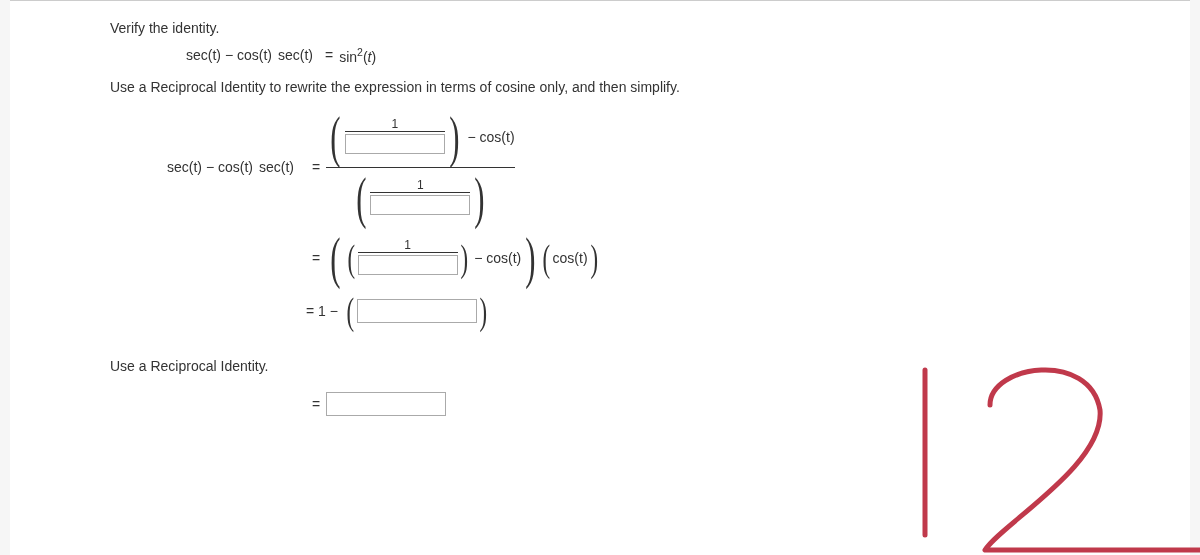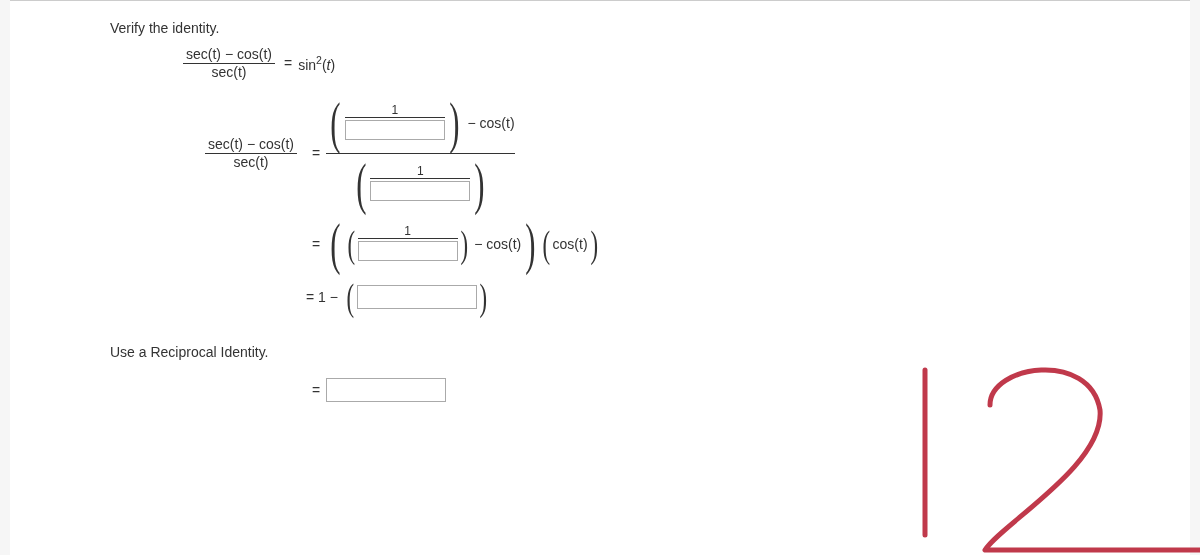--- a/index.html
+++ b/index.html
@@ -25,21 +25,21 @@
   }
   .line {
     display: flex;
     align-items: center;
     margin-bottom: 10px;
   }
   .indent1 { margin-left: 70px; }
   
   .frac {
     display: inline-flex;
-    flex-direction: column;
+    flex-direction: row;
     align-items: center;
     vertical-align: middle;
     margin: 0 3px;
     line-height: 1.2;
   }
   .frac .num, .frac .den {
     padding: 0 3px;
     white-space: nowrap;
   }
   .frac .fbar {
@@ -133,20 +133,23 @@
   <div class="line indent1">
     <span class="frac">
       <span class="num">sec(t) − cos(t)</span>
       <span class="fbar"></span>
       <span class="den">sec(t)</span>
     </span>
     <span class="eq-sign">=</span>
     <span>sin<span class="sup">2</span>(<span class="ital">t</span>)</span>
   </div>
 
+  <div class="line" style="margin-top:14px">
+    <span>Use a Reciprocal Identity to rewrite the expression in terms of cosine only, and then simplify.</span>
+  </div>
 
   <div class="step-row" style="margin-top:12px">
     <span class="step-eq" style="display:inline-flex;align-items:center;justify-content:flex-end">
       <span class="frac">
         <span class="num">sec(t) − cos(t)</span>
         <span class="fbar"></span>
         <span class="den">sec(t)</span>
       </span>
     </span>
     <span class="eq-sign">=</span>

